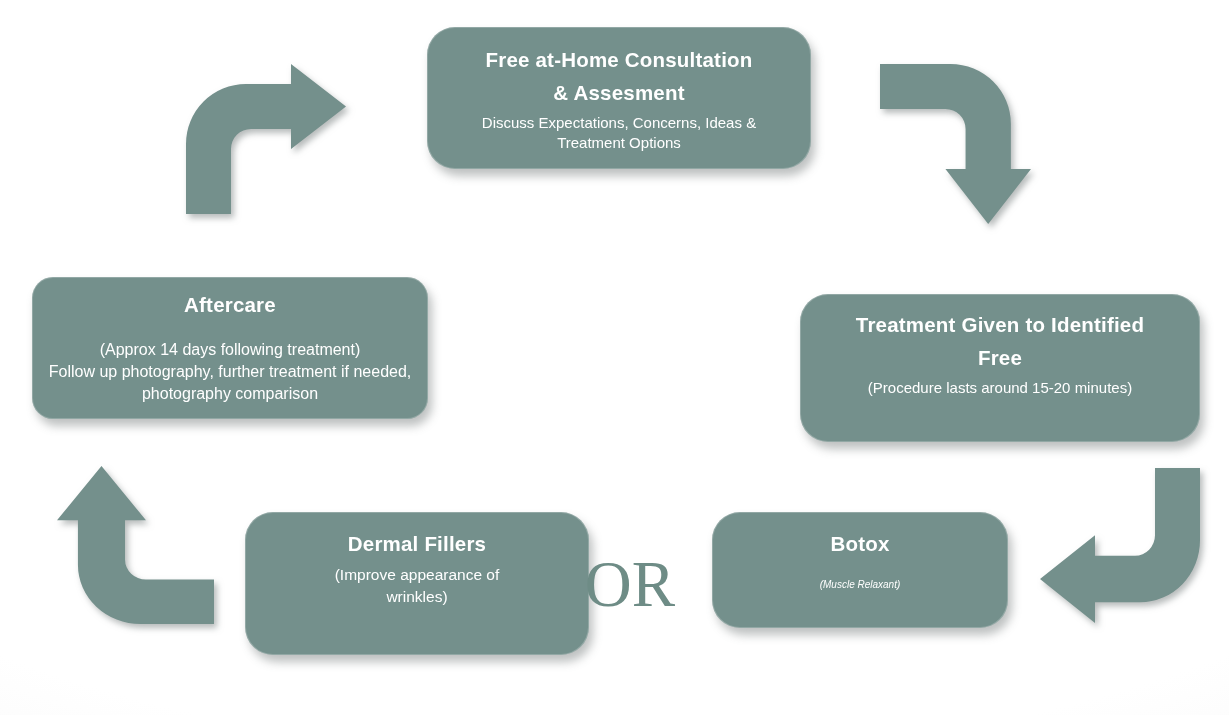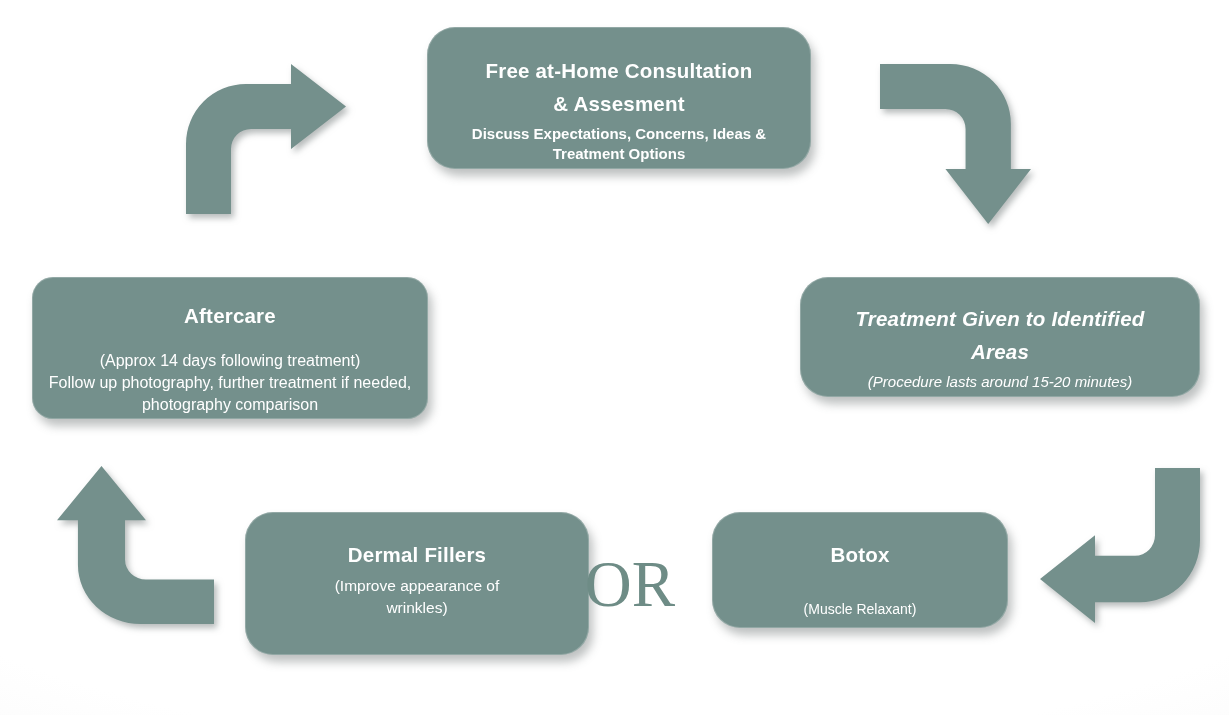--- a/index.html
+++ b/index.html
@@ -27,41 +27,40 @@
     color: var(--box-text);
     text-align: center;
     box-shadow: inset 0 0 0 1px rgba(255,255,255,0.22),
                 4px 7px 10px rgba(110,118,118,0.45);
   }
   .box-title {
     font-weight: 700;
     font-size: 20.5px;
     line-height: 33px;
     letter-spacing: 0.2px;
-    margin-top: 11px;
   }
   .box-body {
     font-size: 15px;
     line-height: 20px;
     margin: 4px auto 0 auto;
   }
 
   #box-consultation { left: 427px; top: 27px;  width: 384px; height: 142px; padding: 16px 16px 0 16px; }
-  #box-consultation .box-body { max-width: 305px; font-weight: bold; }
+  #box-consultation .box-body { max-width: 305px; }
 
-  #box-treatment    { left: 800px; top: 277px; width: 400px; height: 120px; padding: 14px 18px 0 18px; font-style: italic; }
+  #box-treatment    { left: 800px; top: 294px; width: 400px; height: 148px; padding: 14px 18px 0 18px; }
 
   #box-aftercare    { left: 32px;  top: 277px; width: 396px; height: 142px; padding: 11px 15px 0 15px; border-radius: 21px; }
   #box-aftercare .box-body { font-size: 16px; line-height: 22px; margin-top: 18px; }
 
   #box-dermal       { left: 245px; top: 512px; width: 344px; height: 143px; padding: 15px 16px 0 16px; }
   #box-dermal .box-body { max-width: 220px; font-size: 15.5px; line-height: 22px; }
 
   #box-botox        { left: 712px; top: 512px; width: 296px; height: 116px; padding: 15px 16px 0 16px; }
-  #box-botox .box-body { margin-top: 28px; font-size: 14px; }
+  #box-botox .box-body { margin-top: 15px; font-size: 10px; font-style: italic; }
 
   .or-label {
     position: absolute;
     left: 558px; top: 543px; width: 144px;
     font-family: "Liberation Serif", "DejaVu Serif", serif;
     font-size: 65px;
     line-height: 82px;
     color: var(--or-text);
     text-align: center;
   }
@@ -86,21 +85,21 @@
     <div class="box-title">
       <div>Free at-Home Consultation</div>
       <div>&amp; Assesment</div>
     </div>
     <div class="box-body">Discuss Expectations, Concerns, Ideas &amp; Treatment Options</div>
   </div>
 
   <div class="box" id="box-treatment">
     <div class="box-title">
       <div>Treatment Given to Identified</div>
-      <div>Areas</div>
+      <div>Free</div>
     </div>
     <div class="box-body">(Procedure lasts around 15-20 minutes)</div>
   </div>
 
   <div class="box" id="box-aftercare">
     <div class="box-title">
       <div>Aftercare</div>
     </div>
     <div class="box-body">
       <div>(Approx 14 days following treatment)</div>

